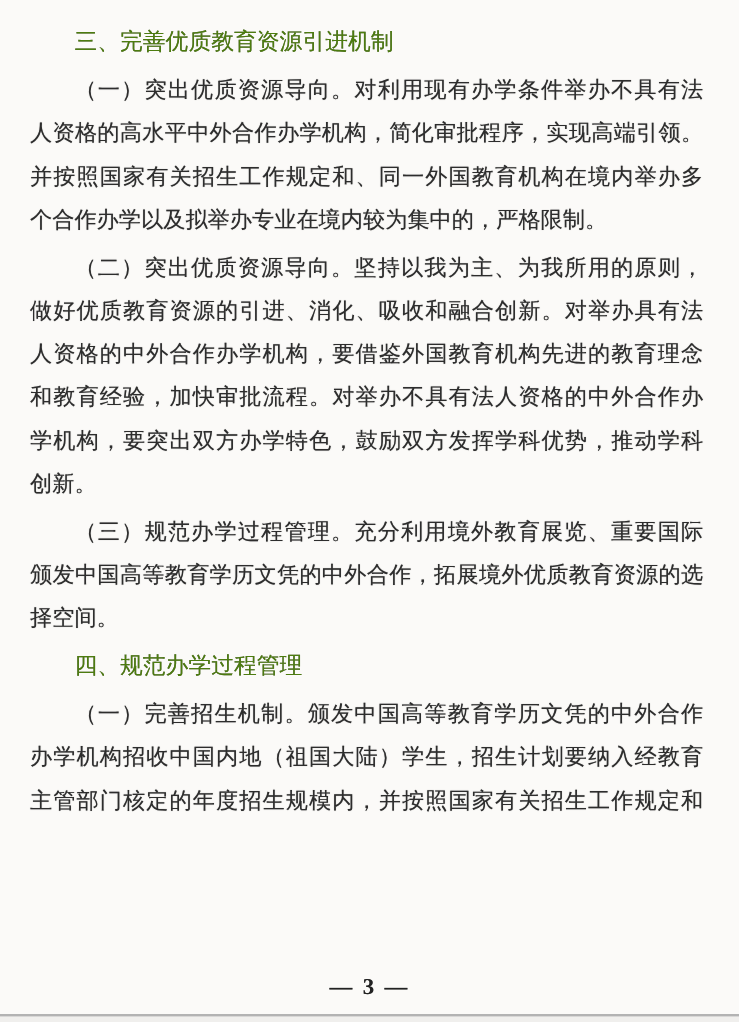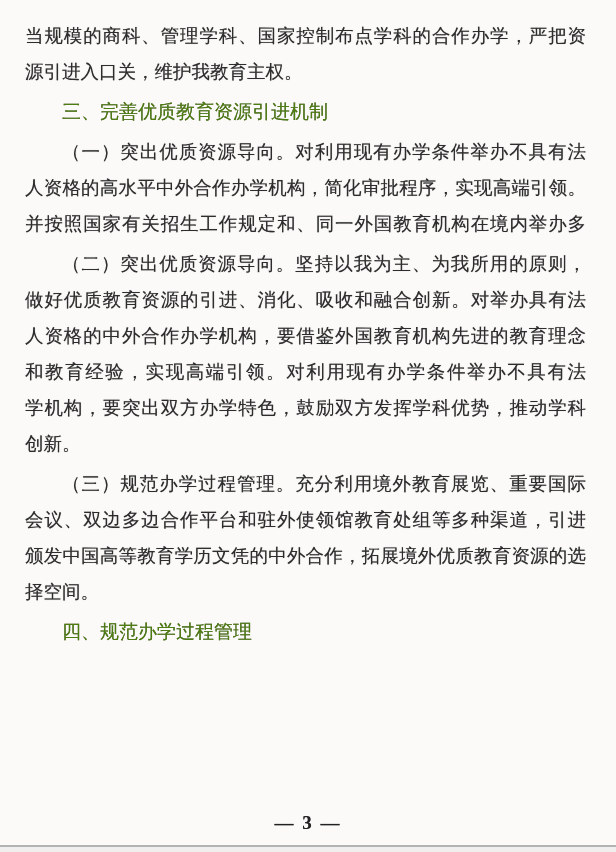--- a/index.html
+++ b/index.html
@@ -64,47 +64,48 @@
     background: #f0efed;
     border-top: 2px solid #b3b3b3;
     box-sizing: border-box;
   }
 </style>
 </head>
 <body>
 
 <div class="page">
   <div class="content" id="doc-body">
-      <div class="block body">
-        <div class="line full">当规模的商科、管理学科、国家控制布点学科的合作办学，严把资</div>
-        <div class="line">源引进入口关，维护我教育主权。</div>
-      </div>
       <div class="block heading">
         <div class="line indent">三、完善优质教育资源引进机制</div>
       </div>
       <div class="block body">
         <div class="line full indent">（一）突出优质资源导向。对利用现有办学条件举办不具有法</div>
         <div class="line full">人资格的高水平中外合作办学机构，简化审批程序，实现高端引领。</div>
         <div class="line full">并按照国家有关招生工作规定和、同一外国教育机构在境内举办多</div>
+        <div class="line">个合作办学以及拟举办专业在境内较为集中的，严格限制。</div>
       </div>
       <div class="block body">
         <div class="line full indent">（二）突出优质资源导向。坚持以我为主、为我所用的原则，</div>
         <div class="line full">做好优质教育资源的引进、消化、吸收和融合创新。对举办具有法</div>
         <div class="line full">人资格的中外合作办学机构，要借鉴外国教育机构先进的教育理念</div>
-        <div class="line full">和教育经验，实现高端引领。对利用现有办学条件举办不具有法</div>
+        <div class="line full">和教育经验，加快审批流程。对举办不具有法人资格的中外合作办</div>
         <div class="line full">学机构，要突出双方办学特色，鼓励双方发挥学科优势，推动学科</div>
         <div class="line">创新。</div>
       </div>
       <div class="block body">
         <div class="line full indent">（三）规范办学过程管理。充分利用境外教育展览、重要国际</div>
-        <div class="line full">会议、双边多边合作平台和驻外使领馆教育处组等多种渠道，引进</div>
         <div class="line full">颁发中国高等教育学历文凭的中外合作，拓展境外优质教育资源的选</div>
         <div class="line">择空间。</div>
       </div>
       <div class="block heading">
         <div class="line indent">四、规范办学过程管理</div>
+      </div>
+      <div class="block body">
+        <div class="line full indent">（一）完善招生机制。颁发中国高等教育学历文凭的中外合作</div>
+        <div class="line full">办学机构招收中国内地（祖国大陆）学生，招生计划要纳入经教育</div>
+        <div class="line full">主管部门核定的年度招生规模内，并按照国家有关招生工作规定和</div>
       </div>
     </div>
   <div class="footer">
     <span>— 3 —</span>
   </div>
   <div class="page-edge"></div>
 </div>
 
 </body></html>

